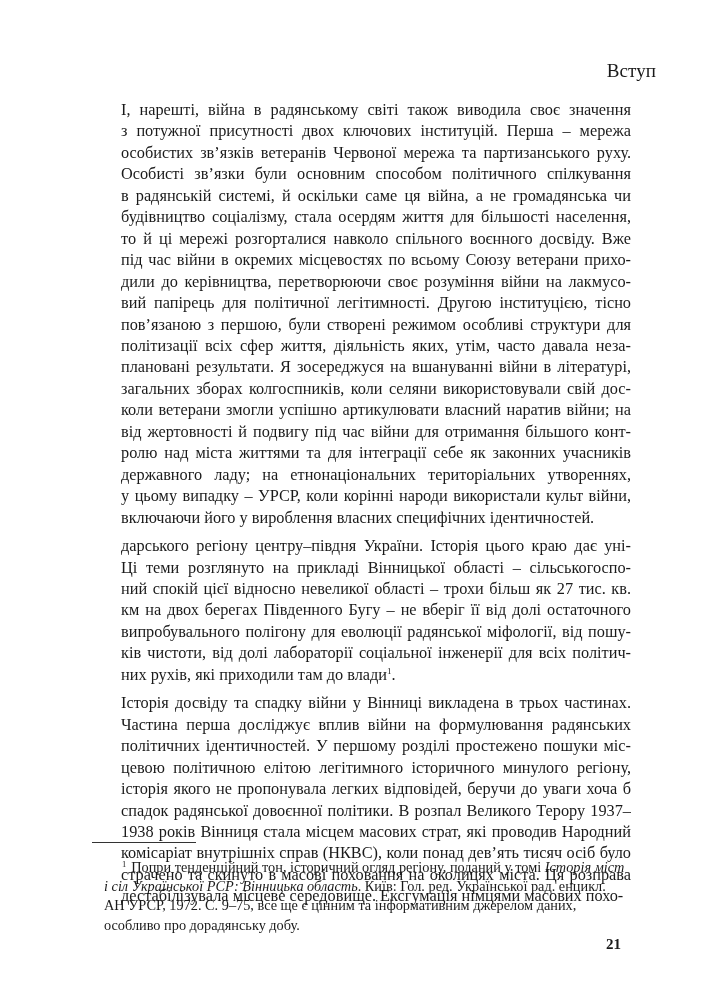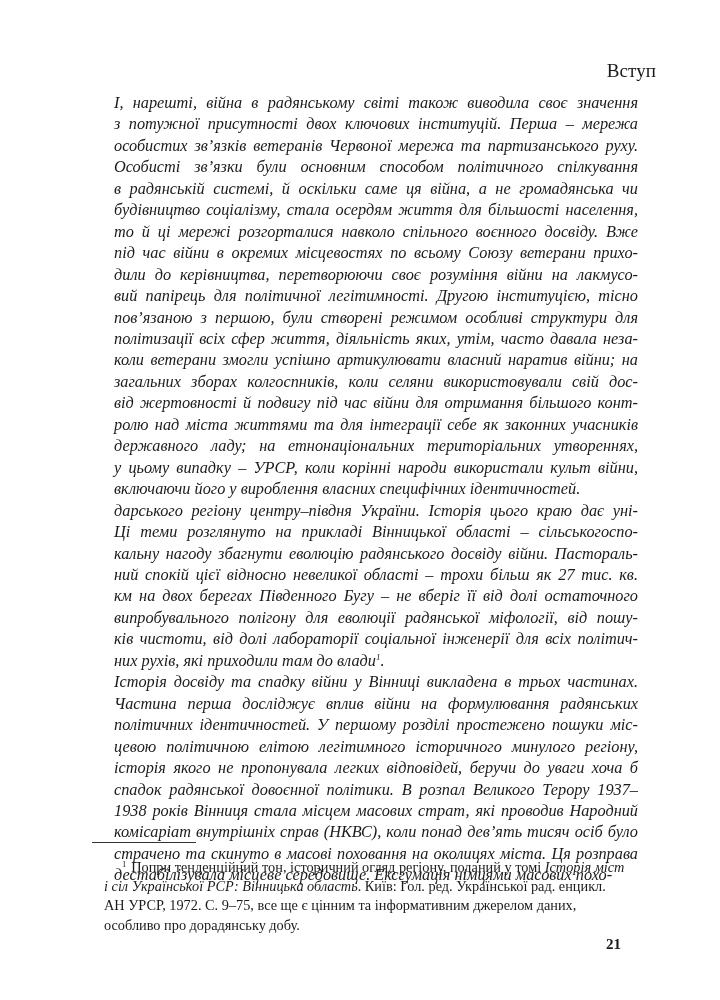--- a/index.html
+++ b/index.html
@@ -11,21 +11,21 @@
   .running-head {
     position: absolute; right: 64px; top: 60px;
     font-size: 19px; letter-spacing: 0.1px;
   }
   .body-text {
     position: absolute; left: 92px; top: 92px; width: 546px;
     font-size: 16.3px; line-height: 21.45px;
     text-align: justify; text-justify: inter-word;
     hyphens: manual;
   }
-  .body-text p { margin: 0; text-indent: 22px; font-style: italic; }
+  .body-text p { margin: 7px; text-indent: 22px; }
   .line { display: block; text-align: justify; text-align-last: justify; white-space: nowrap; }
   .line.last { text-align-last: left; }
   .body-text .line { white-space: normal; }
   sup.fn-ref { font-size: 9px; vertical-align: 6px; line-height: 0; }
   .fn-rule {
     position: absolute; left: 92px; top: 842px; width: 104px; height: 0;
     border-top: 1px solid #333;
   }
   .footnote {
     position: absolute; left: 92px; top: 846px; width: 546px;
@@ -50,32 +50,32 @@
       <span class="line">особистих зв’язків ветеранів Червоної мережа та партизанського руху.</span>
       <span class="line">Особисті зв’язки були основним способом політичного спілкування</span>
       <span class="line">в радянській системі, й оскільки саме ця війна, а не громадянська чи</span>
       <span class="line">будівництво соціалізму, стала осердям життя для більшості населення,</span>
       <span class="line">то й ці мережі розгорталися навколо спільного воєнного досвіду. Вже</span>
       <span class="line">під час війни в окремих місцевостях по всьому Союзу ветерани прихо-</span>
       <span class="line">дили до керівництва, перетворюючи своє розуміння війни на лакмусо-</span>
       <span class="line">вий папірець для політичної легітимності. Другою інституцією, тісно</span>
       <span class="line">пов’язаною з першою, були створені режимом особливі структури для</span>
       <span class="line">політизації всіх сфер життя, діяльність яких, утім, часто давала неза-</span>
+      <span class="line">плановані результати. Я зосереджуся на вшануванні війни в літературі,</span>
+      <span class="line">загальних зборах колгоспників, коли селяни використовували свій дос-</span>
       <span class="line">коли ветерани змогли успішно артикулювати власний наратив війни; на</span>
-      <span class="line">загальних зборах колгоспників, коли селяни використовували свій дос-</span>
       <span class="line">від жертовності й подвигу під час війни для отримання більшого конт-</span>
       <span class="line">ролю над міста життями та для інтеграції себе як законних учасників</span>
       <span class="line">державного ладу; на етнонаціональних територіальних утвореннях,</span>
       <span class="line">у цьому випадку – УРСР, коли корінні народи використали культ війни,</span>
       <span class="line last">включаючи його у вироблення власних специфічних ідентичностей.</span>
     </p>
   <p id="p1">
       <span class="line">дарського регіону центру–півдня України. Історія цього краю дає уні-</span>
       <span class="line" style="text-indent: 22px;">Ці теми розглянуто на прикладі Вінницької області – сільськогоспо-</span>
-      <span class="line">кальну нагоду збагнути еволюцію радянського досвіду війни. Пастораль-</span>
       <span class="line">ний спокій цієї відносно невеликої області – трохи більш як 27 тис. кв.</span>
       <span class="line">км на двох берегах Південного Бугу – не вберіг її від долі остаточного</span>
       <span class="line">випробувального полігону для еволюції радянської міфології, від пошу-</span>
       <span class="line">ків чистоти, від долі лабораторії соціальної інженерії для всіх політич-</span>
       <span class="line last">них рухів, які приходили там до влади<sup class="fn-ref">1</sup>.</span>
     </p>
   <p id="p2">
       <span class="line" style="text-indent: 22px;">Історія досвіду та спадку війни у Вінниці викладена в трьох частинах.</span>
       <span class="line">Частина перша досліджує вплив війни на формулювання радянських</span>
       <span class="line">політичних ідентичностей. У першому розділі простежено пошуки міс-</span>

